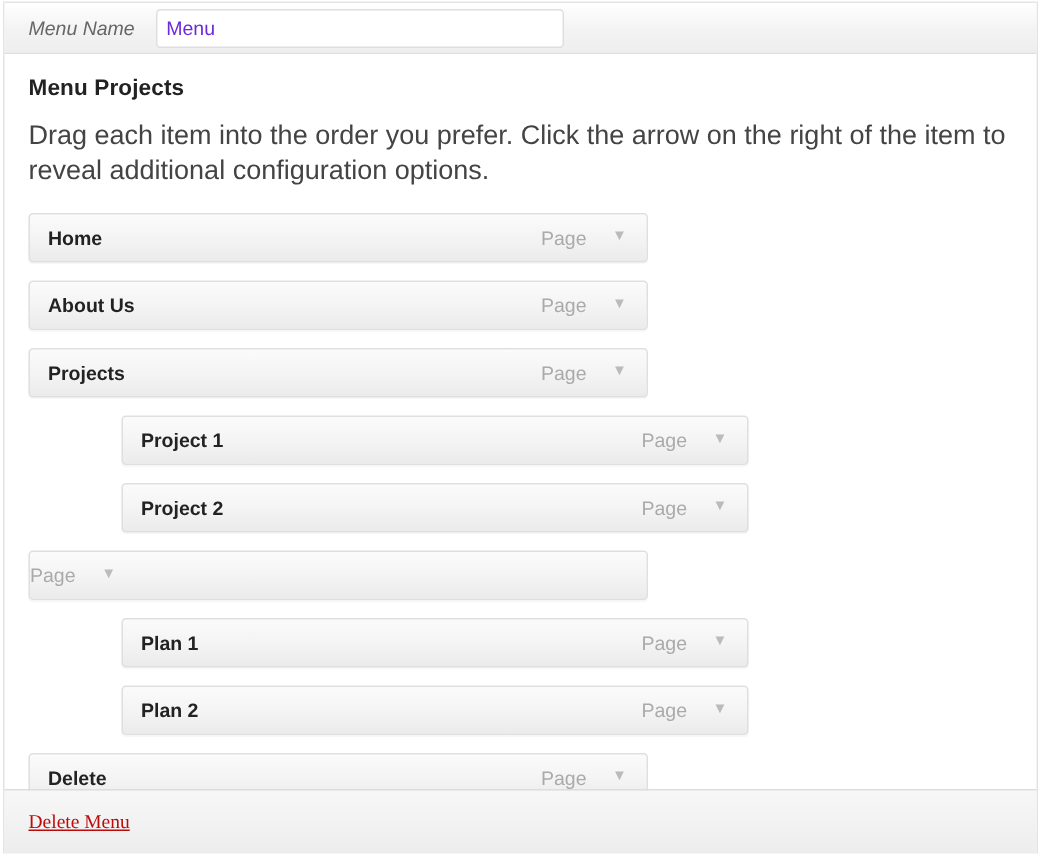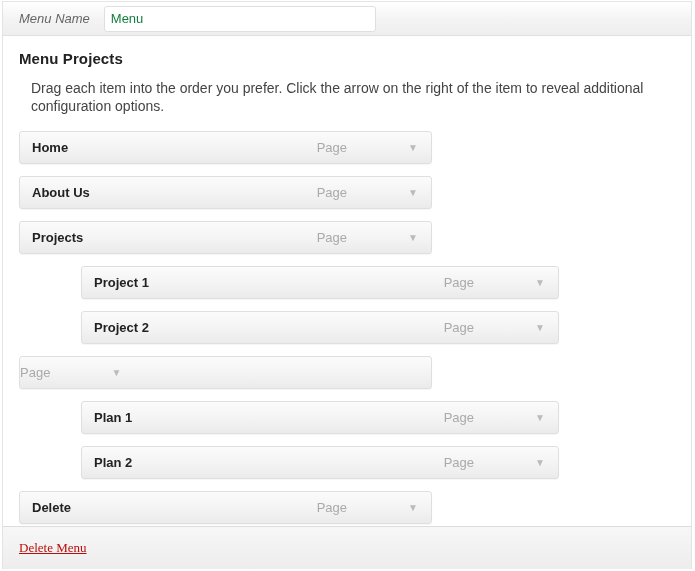--- a/index.html
+++ b/index.html
@@ -47,44 +47,44 @@
     color: #666666;
     white-space: nowrap;
   }
   .menu-name-input {
     margin-left: 14px;
     width: 272px;
     height: 26px;
     padding: 2px 6px;
     font-family: "Liberation Sans", sans-serif;
     font-size: 13px;
-    color: #15803d;
+    color: #6d28d9;
     background: #ffffff;
     border: 1px solid #dfdfdf;
     border-radius: 3px;
     box-sizing: border-box;
     outline: none;
   }
 
   
   .structure-body {
     position: relative;
     padding: 14px 16px 0 16px;
   }
   .structure-title {
     font-size: 15px;
     font-weight: bold;
     color: #222222;
     margin: 0 0 12px 0;
     letter-spacing: 0.1px;
   }
   .structure-desc {
-    font-size: 14px;
+    font-size: 18px;
     color: #444444;
-    margin: 0 0 16px 12px;
+    margin: 0 0 16px 0;
     line-height: 1.3;
   }
 
   
   .menu-list {
     position: relative;
     margin: 0;
     padding: 0;
     list-style: none;
   }
@@ -95,28 +95,27 @@
     position: relative;
     height: 33px;
     background: linear-gradient(to bottom, #fbfbfb 0%, #f4f4f4 50%, #ebebeb 100%);
     border: 1px solid #dfdfdf;
     border-radius: 3px;
     box-shadow: 0 1px 1px rgba(0,0,0,0.04);
     display: flex;
     align-items: center;
     box-sizing: border-box;
     cursor: move;
-    gap: 44px;
   }
   .menu-item.depth-0 > .menu-row {
     width: 413px;
     margin-left: 0;
   }
   .menu-item.depth-1 > .menu-row {
-    width: 478px;
+    width: 418px;
     margin-left: 62px;
   }
   .item-title {
     font-size: 13px;
     font-weight: bold;
     color: #222222;
     padding-left: 12px;
     flex: 1 1 auto;
     white-space: nowrap;
     overflow: hidden;

